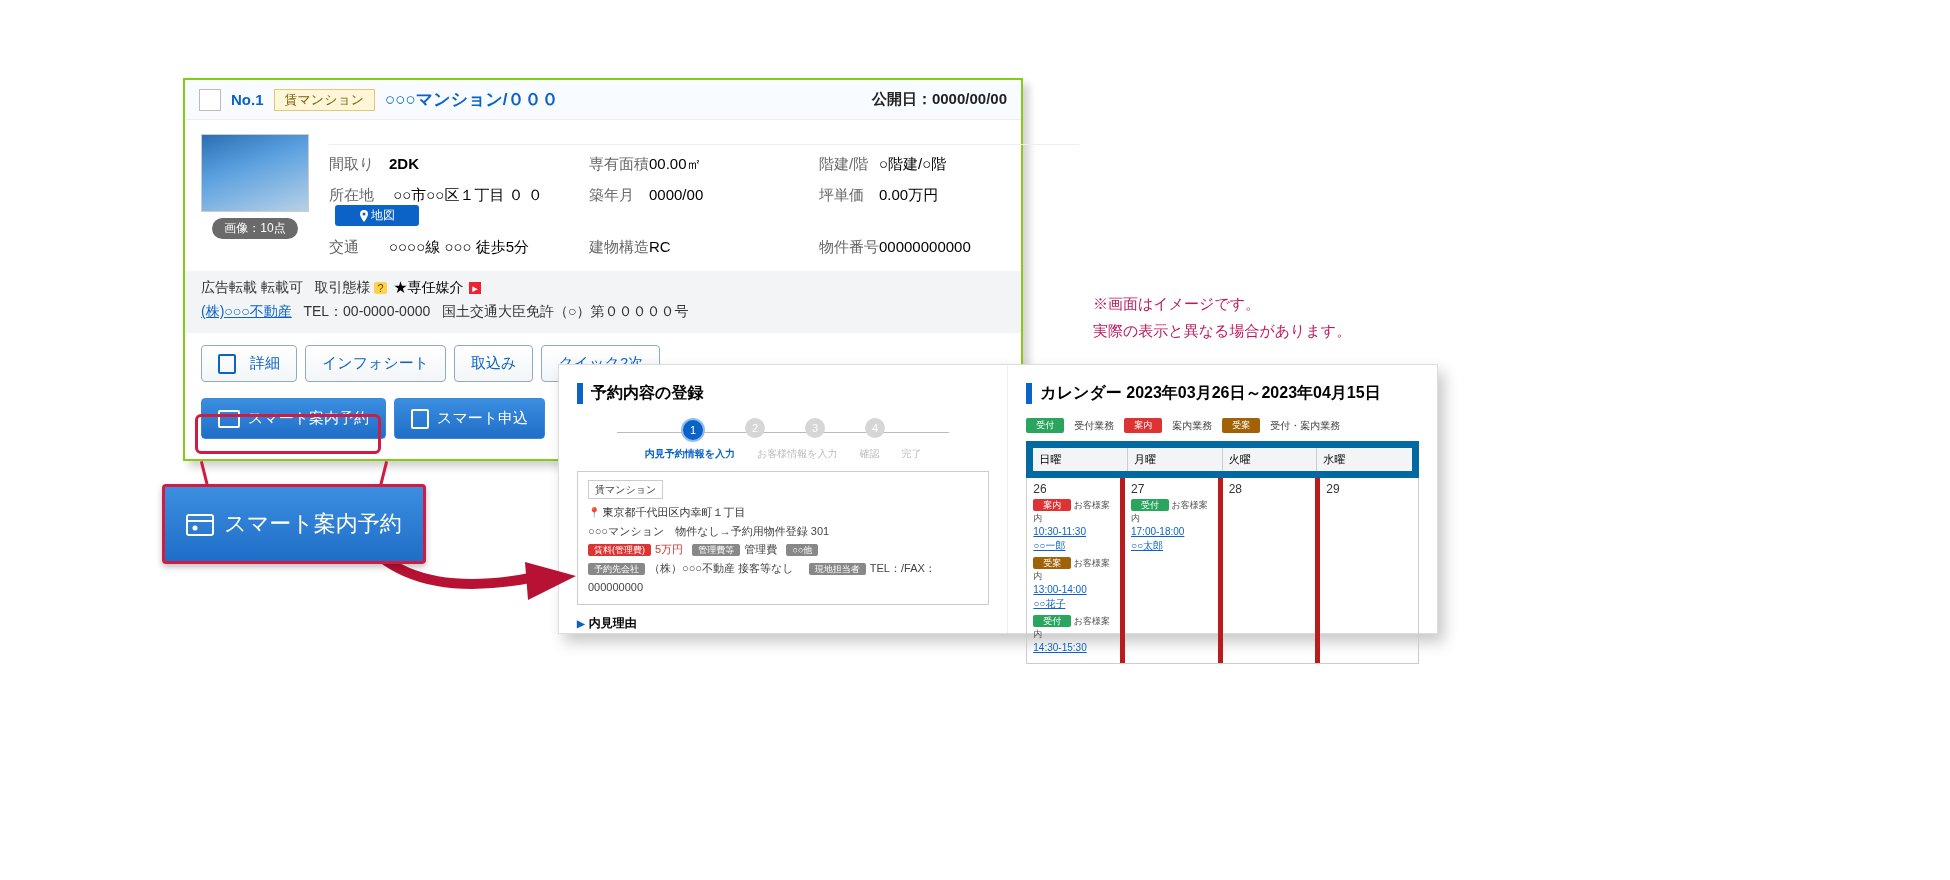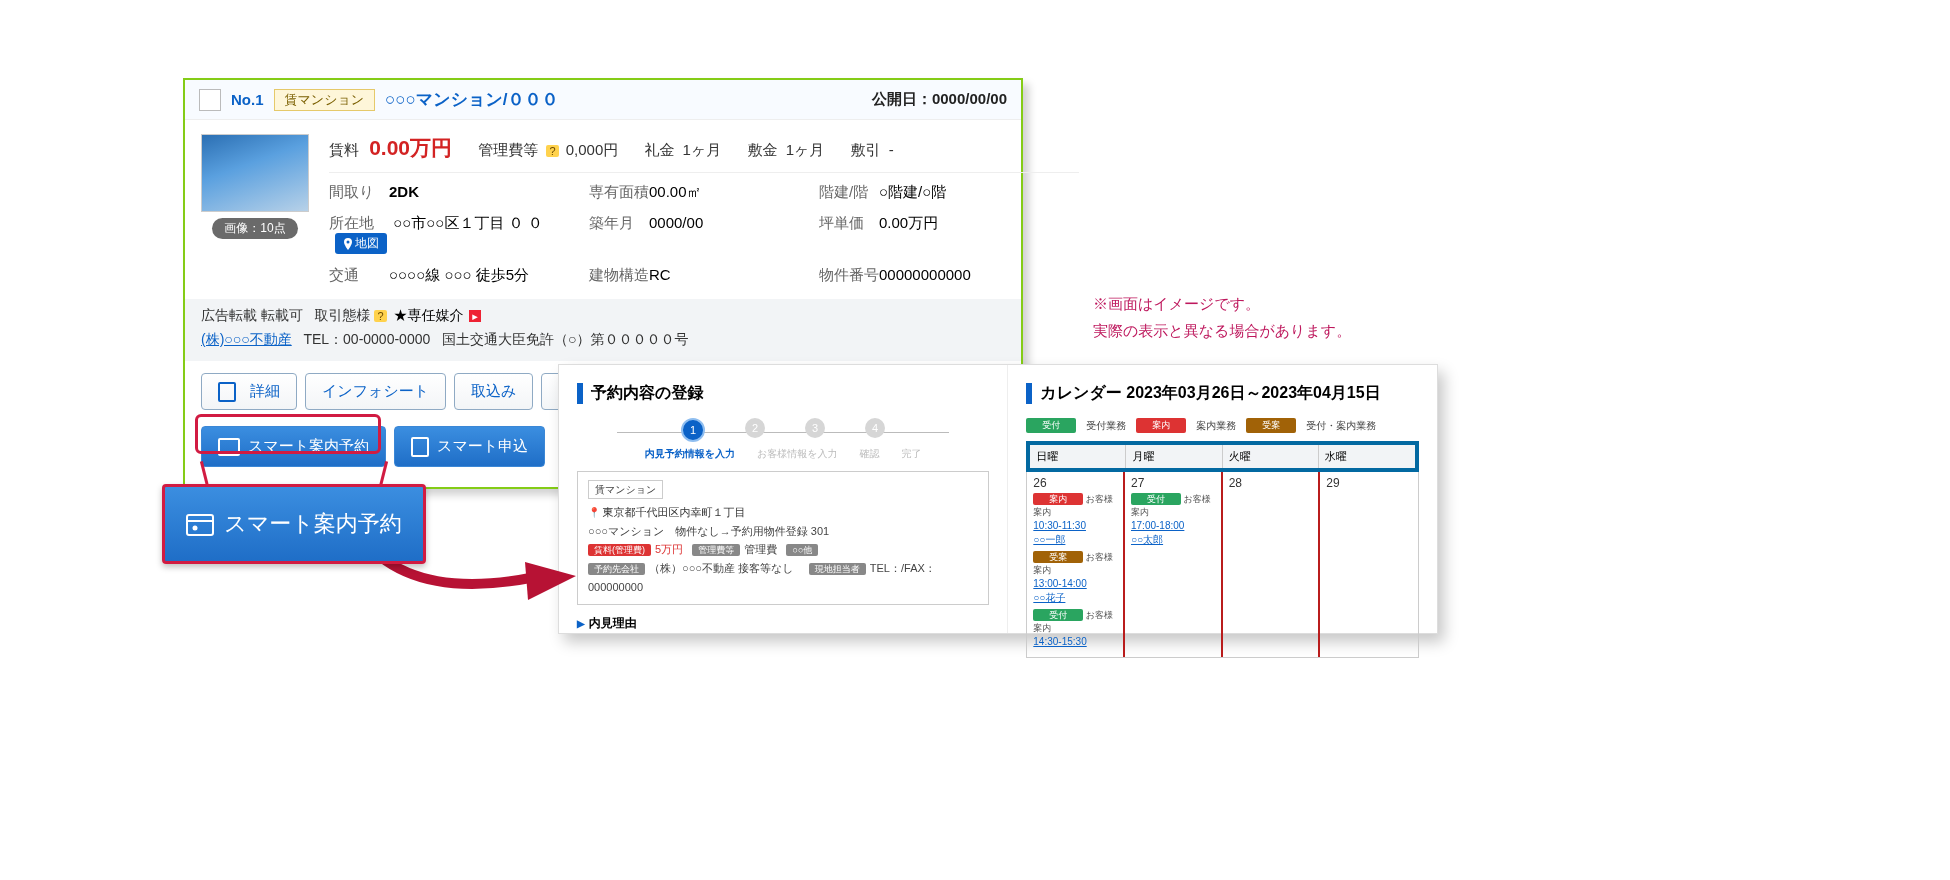--- a/index.html
+++ b/index.html
@@ -25,21 +25,21 @@
   .info { flex:1; }
   .price-row { font-size:15px; color:#333; }
   .price-row .rent-lab { margin-right:6px; }
   .price-row .rent { color:#d32323; font-weight:bold; font-size:21px; margin-right:22px; }
   .price-row .lab { margin-right:4px; }
   .price-row .val { margin-right:22px; }
   .q-icon { background:#ffd24d; color:#6c4a00; font-size:11px; border-radius:2px; padding:0 3px; margin-right:3px;}
   .divider { border:none; border-top:1px solid #eee; margin:10px 0; }
   .grid3 { display:grid; grid-template-columns: 260px 230px 260px; row-gap:12px; font-size:15px; }
   .grid3 .lab { color:#666; display:inline-block; width:60px; }
-  .map-btn { background:#0b62c7; color:#fff; font-size:12px; border-radius:3px; padding:2px 8px; margin-left:6px; display:inline-flex; align-items:center;}
+  .map-btn { background:#0b62c7; color:#fff; font-size:12px; border-radius:3px; padding:2px 24px; margin-left:6px; display:inline-flex; align-items:center;}
   .map-btn svg { margin-right:2px; }
 
   .card-foot { background:#f2f4f6; padding:8px 16px 12px; margin-top:14px; font-size:14px; color:#333;}
   .card-foot .star { color:#000; }
   .card-foot .red-sq { background:#e23; color:#fff; font-size:11px; padding:0 3px; margin-left:2px;}
   .card-foot a { color:#0b62c7; text-decoration:underline;}
   .card-foot .line2 { margin-top:6px; }
 
   .btns { padding:12px 16px 20px; display:flex; gap:8px; flex-wrap:wrap;}
   .btn-outline { border:1px solid #8faac4; background:linear-gradient(#fff,#f3f5f7); color:#0b62c7; padding:6px 16px; border-radius:4px; font-size:15px; display:inline-flex; align-items:center; gap:12px;}
@@ -70,27 +70,27 @@
   .box { border:1px solid #ccc; padding:8px 10px; font-size:11px; color:#444; line-height:1.7; position:relative;}
   .box .tag-sm { background:#fff; border:1px solid #ccc; padding:0 6px; font-size:10px; display:inline-block; margin-bottom:4px;}
   .box .loc { color:#333;}
   .box .loc::before { content:"📍"; color:#d33; font-size:10px; margin-right:2px;}
   .box .pill { background:#d33; color:#fff; font-size:9px; padding:1px 6px; border-radius:2px; margin-right:4px;}
   .box .pill.gray { background:#888;}
   .sub-sect { font-size:12px; font-weight:bold; margin-top:10px; }
   .sub-sect::before{content:"▶"; color:#0b62c7; margin-right:4px; font-size:10px;}
 
   .legend { font-size:10px; margin-bottom:8px; display:flex; gap:10px; align-items:center; color:#444;}
-  .lg { color:#fff; padding:1px 16px; border-radius:2px; font-size:9px;}
+  .lg { color:#fff; padding:1px 10px; border-radius:2px; font-size:9px;}
   .lg.green{background:#2aa560;} .lg.red{background:#d33;} .lg.navy{background:#a16207;}
-  .cal-head { display:grid; grid-template-columns:repeat(4,1fr); border:4px solid #0369a1; font-size:11px;}
+  .cal-head { display:grid; grid-template-columns:repeat(4,1fr); border:7px solid #0369a1; font-size:11px;}
   .cal-head div { background:#f2f4f6; padding:4px 6px; border-right:1px solid #ccc;}
   .cal-head div:last-child{border-right:none;}
   .cal-row { display:grid; grid-template-columns:repeat(4,1fr); border:1px solid #ccc; border-top:none; font-size:10px;}
-  .cal-row > div { padding:4px 6px; border-right:2px solid #b91c1c; min-height:84px;}
+  .cal-row > div { padding:4px 6px; border-right:5px solid #b91c1c; min-height:84px;}
   .cal-row > div:last-child{border-right:none;}
   .cal-row .dnum { font-size:12px; color:#333; margin-bottom:3px;}
   .cal-row a { color:#0b62c7; text-decoration:underline; display:block; line-height:1.4;}
   .cal-row .ev { margin-bottom:4px;}
   .cal-row .evlab { font-size:9px; color:#555;}
 
   
   .note { position:absolute; left:1093px; top:290px; font-size:15px; color:#be185d; line-height:1.8;}
 
   
@@ -112,33 +112,20 @@
     </span>
   </div>
 
   <div class="card-body">
     <div class="thumb-wrap">
       <div class="thumb"></div>
       <span class="img-count">画像：10点</span>
     </div>
 
     <div class="info">
-      <div class="price-row">
-        <span class="rent-lab">賃料</span>
-        <span class="rent">0.00万円</span>
-        <span class="lab">管理費等</span>
-        <span class="q-icon">?</span>
-        <span class="val">0,000円</span>
-        <span class="lab">礼金</span>
-        <span class="val">1ヶ月</span>
-        <span class="lab">敷金</span>
-        <span class="val">1ヶ月</span>
-        <span class="lab">敷引</span>
-        <span class="val">-</span>
-      </div>
       <hr class="divider">
       <div class="grid3">
         <div><span class="lab">間取り</span><b>2DK</b></div>
         <div><span class="lab">専有面積</span><span>00.00㎡</span></div>
         <div><span class="lab">階建/階</span><span>○階建/○階</span></div>
 
         <div>
           <span class="lab">所在地</span>
           <span>○○市○○区１丁目 ０ ０</span>
           <span class="map-btn">

